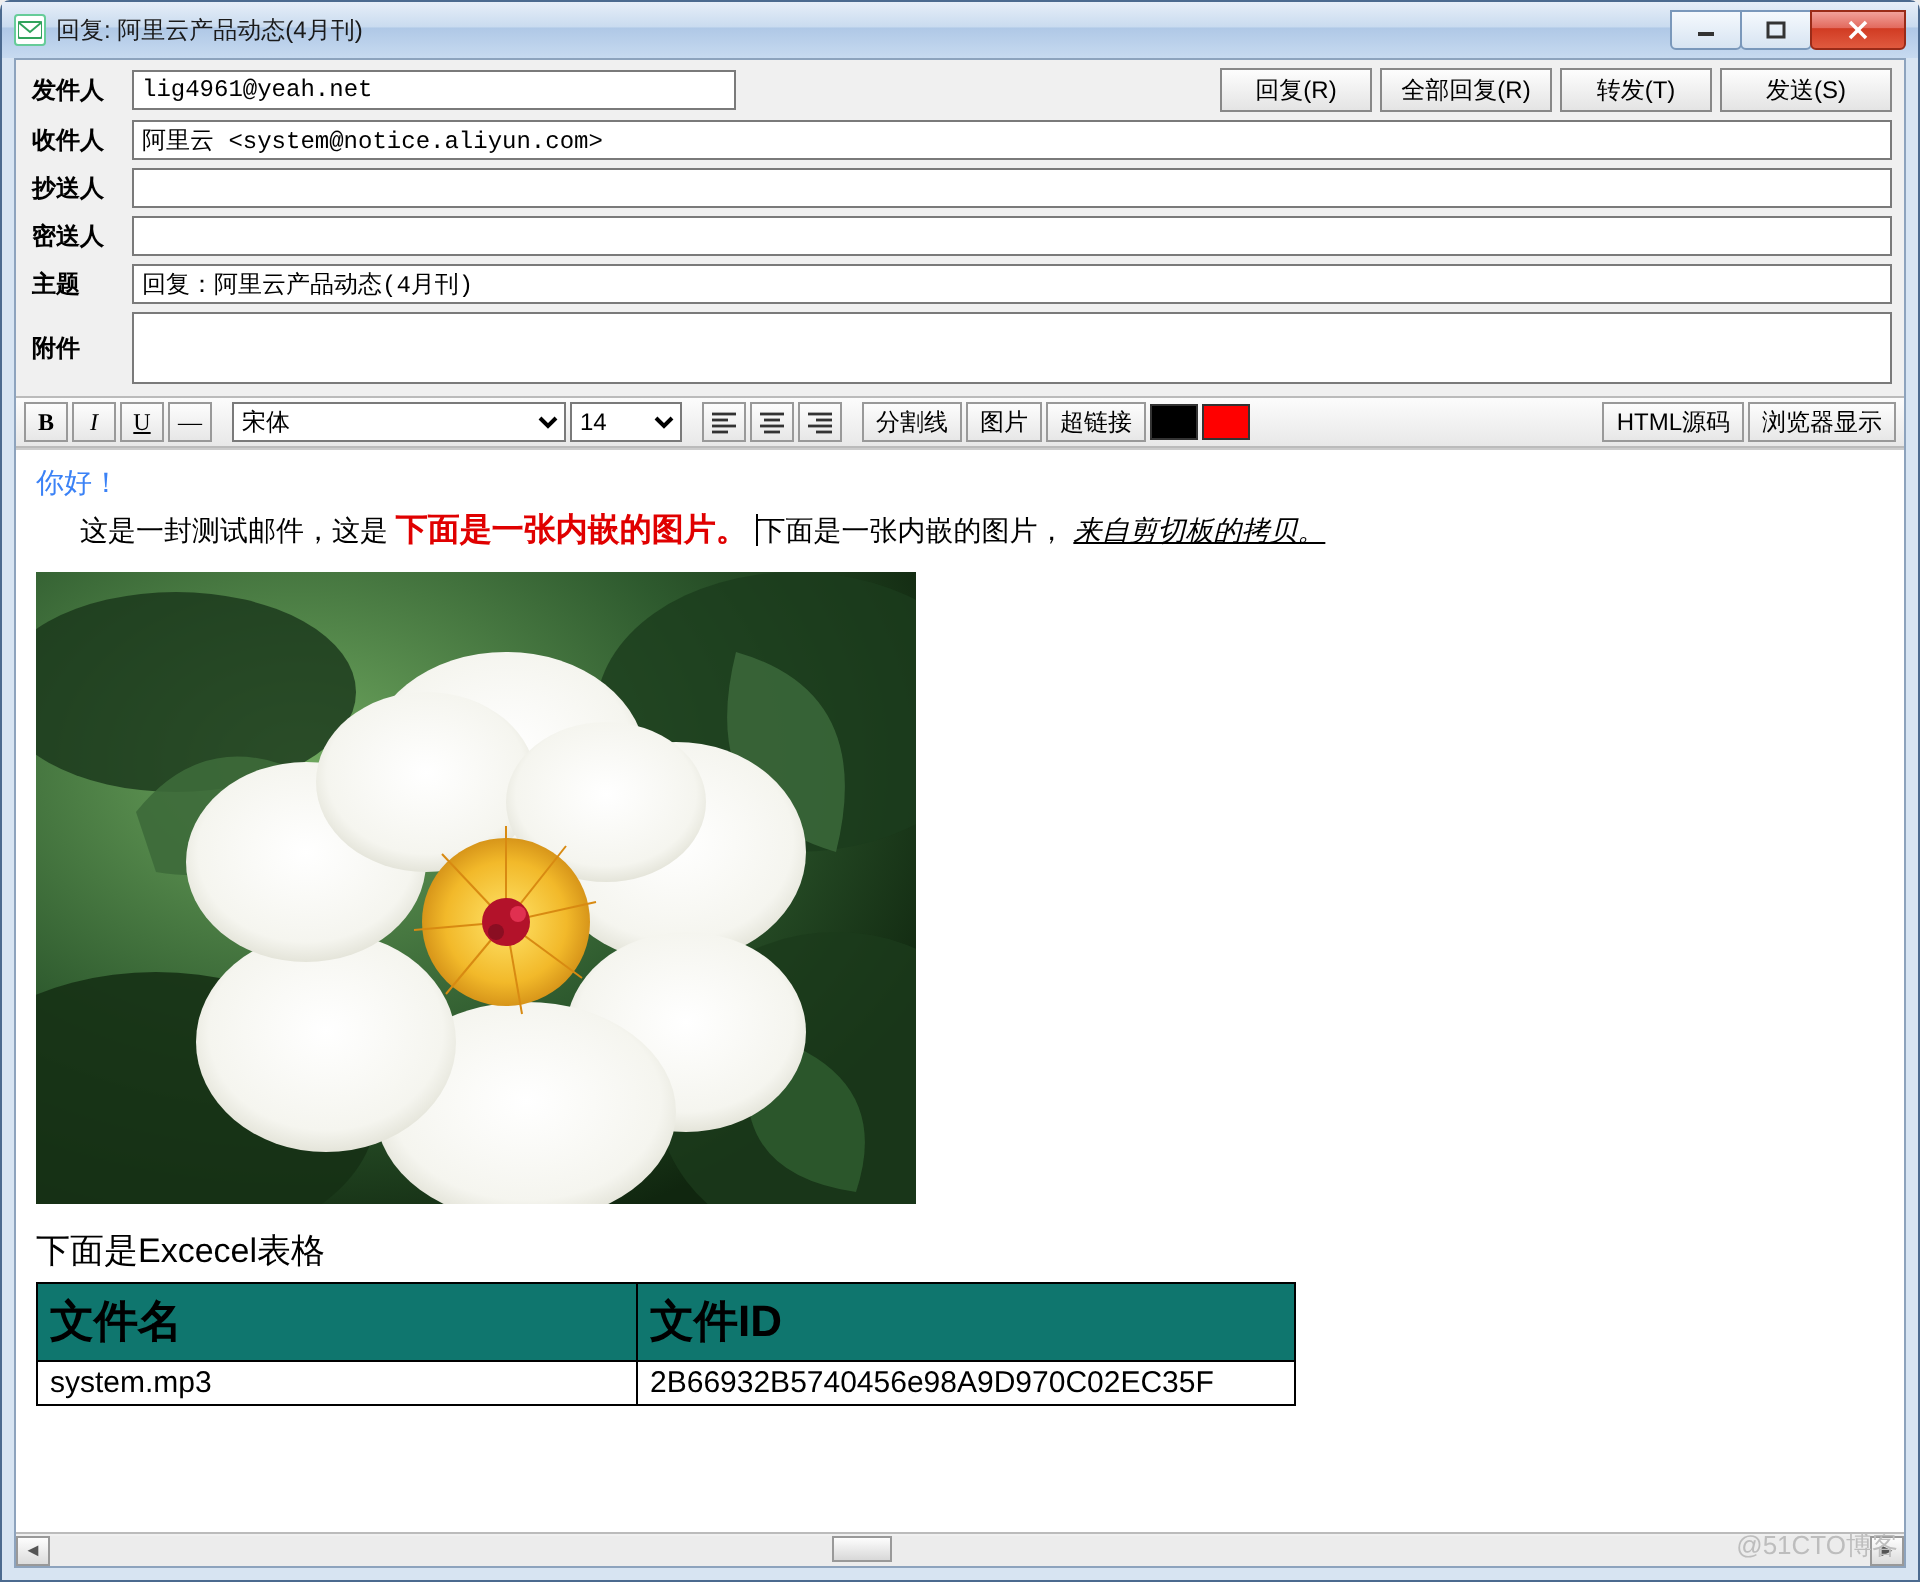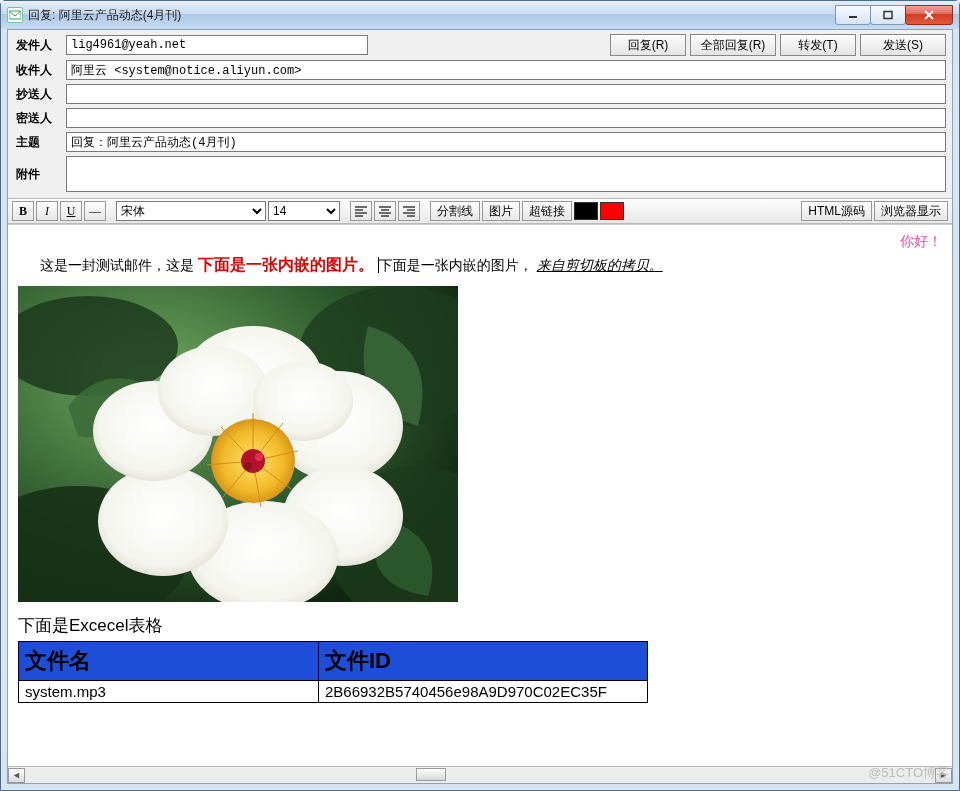--- a/index.html
+++ b/index.html
@@ -129,22 +129,22 @@
     cursor: pointer;
     font-family: "Times New Roman", serif;
   }
   .fmtselect {
     height: 20px;
     border: 1px solid #7a7a7a;
     background: #fff;
     font-size: 12px;
     font-family: "SimSun", "宋体", sans-serif;
   }
-  .fmtselect.font { width: 150px; }
-  .fmtselect.size { width: 72px; }
+  .fmtselect.font { width: 167px; }
+  .fmtselect.size { width: 56px; }
   .sep { width: 6px; }
   .fmttxtbtn {
     height: 20px;
     border: 1px solid #999;
     background: linear-gradient(to bottom, #fdfdfd, #e7e7e7);
     font-size: 12px;
     padding: 0 6px;
     cursor: pointer;
     font-family: "SimSun", "宋体", sans-serif;
   }
@@ -159,21 +159,21 @@
   .editor {
     flex: 1;
     background: #fff;
     overflow: auto;
     position: relative;
     padding: 6px 10px 10px 10px;
     font-size: 14px;
     font-family: "SimSun", "宋体", sans-serif;
     border-top: 1px solid #ccc;
   }
-  .line1 { color: #ec4899; margin: 2px 0 4px 0; text-align: right; }
+  .line1 { color: #3b82f6; margin: 2px 0 4px 0; }
   .line2 { margin: 4px 0 10px 0; text-indent: 22px; }
   .red { color: #e00000; font-family: "LiSu","隶书","SimSun"; font-weight: bold; font-size: 16px; }
   .uitalic { text-decoration: underline; font-style: italic; }
   .cursor { border-left: 1px solid #000; }
 
   .flower {
     width: 440px; height: 316px;
     background: #2a4a2a;
     position: relative;
     overflow: hidden;
@@ -181,21 +181,21 @@
   }
   .flower svg { width: 100%; height: 100%; display: block; }
 
   .tcaption { font-size: 17px; margin: 6px 0 4px 0; }
   table.exc {
     border-collapse: collapse;
     width: 630px;
     font-family: Arial, sans-serif;
   }
   table.exc th {
-    background: #1d4ed8;
+    background: #0f766e;
     color: #000;
     font-size: 22px;
     text-align: left;
     padding: 4px 6px;
     border: 1px solid #000;
     font-weight: bold;
   }
   table.exc td {
     border: 1px solid #000;
     padding: 2px 6px;

